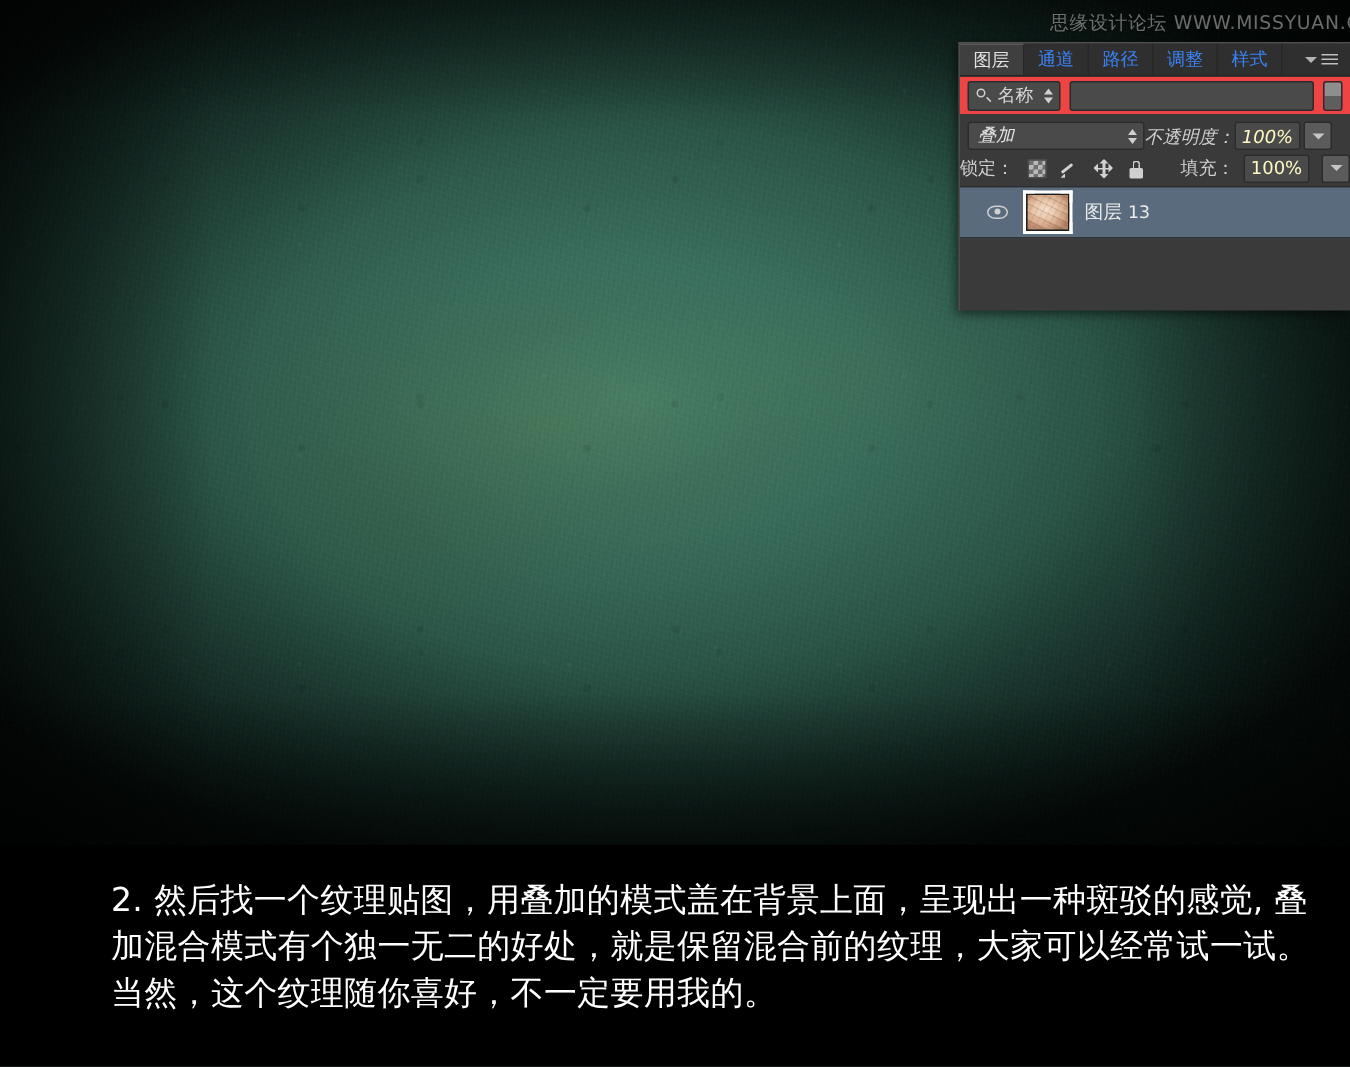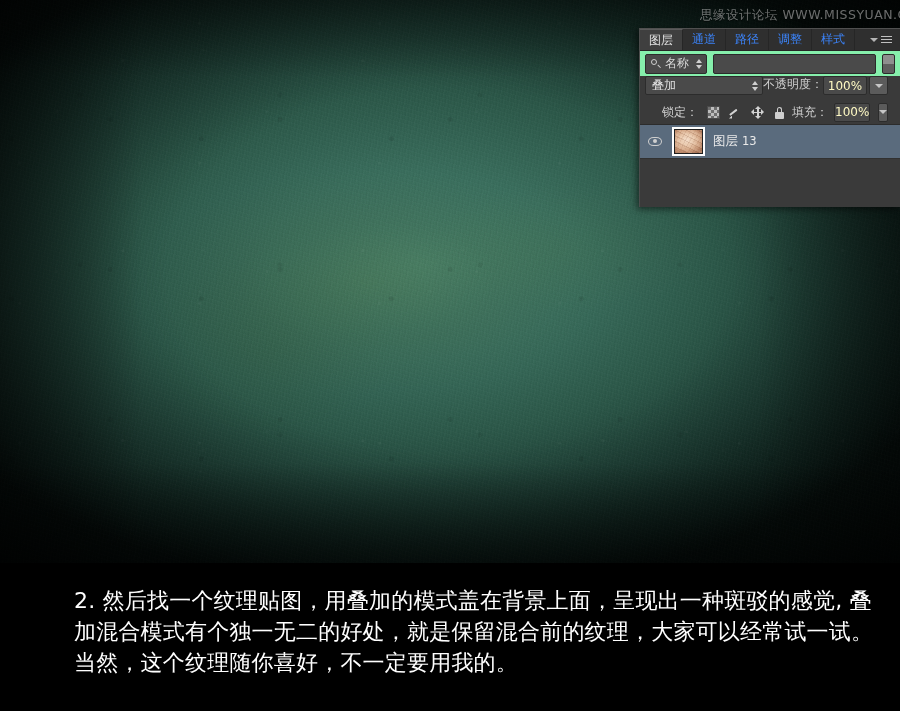--- a/index.html
+++ b/index.html
@@ -139,21 +139,21 @@
   .menu-lines i {
     display: block; height: 1px; background: #c0c0c0; margin: 2px 0;
   }
 
   
   .filter-row {
     height: 25px;
     display: flex; align-items: center;
     padding: 0 5px;
     gap: 6px;
-    background: #86efac;
+    background: #ef4444;
   }
   .filter-kind {
     display: flex; align-items: center; gap: 5px;
     height: 18px;
     padding: 0 4px 0 5px;
     background: #4a4a4a;
     border: 1px solid #2c2c2c;
     border-radius: 2px;
     color: #d8d8d8;
     font-size: 12px;
@@ -186,23 +186,24 @@
   .filter-toggle {
     width: 11px; height: 18px;
     background: linear-gradient(to bottom,#8e8e8e 0%, #8e8e8e 48%, #5e5e5e 52%, #5e5e5e 100%);
     border: 1px solid #2a2a2a;
     border-radius: 2px;
   }
 
   
   .blend-row {
     height: 24px;
-    display: flex; align-items: flex-start;
+    display: flex; align-items: flex-end;
     padding: 0 5px;
     gap: 0;
+    font-style: italic;
   }
   .blend-select {
     position: relative;
     width: 118px; height: 19px;
     background: #4a4a4a;
     border: 1px solid #2c2c2c;
     border-radius: 2px;
     display: flex; align-items: center;
     padding: 0 16px 0 6px;
     color: #e0e0e0;
@@ -234,21 +235,21 @@
     width: 0; height: 0;
     border-left: 4px solid transparent;
     border-right: 4px solid transparent;
     border-top: 4px solid #c6c6c6;
   }
 
   
   .lock-row {
     height: 24px;
     display: flex; align-items: center;
-    padding: 0 22px;
+    padding: 0 0;
     gap: 6px;
     border-bottom: 1px solid #2c2c2c;
   }
   .lock-icons { display: flex; align-items: center; gap: 9px; margin-left: 3px; }
   .ico { width: 13px; height: 13px; position: relative; flex: 0 0 13px; }
   .ico-checker {
     background-image:
       linear-gradient(45deg,#bdbdbd 25%, transparent 25%, transparent 75%, #bdbdbd 75%),
       linear-gradient(45deg,#bdbdbd 25%, #6e6e6e 25%, #6e6e6e 75%, #bdbdbd 75%);
     background-size: 6px 6px;
@@ -287,21 +288,21 @@
     border:1.5px solid #cfcfcf; border-bottom:none;
     border-radius: 3px 3px 0 0; box-sizing:border-box;
   }
 
   
   .layer-list { background: #3a3a3a; }
   .layer-row {
     height: 33px;
     display: flex; align-items: center;
     border-bottom: 1px solid #313131;
-    padding-left: 2px;
+    padding-left: 12px;
   }
   .layer-row.selected { background: #5a6b7d; }
   .eye-cell { width: 26px; display:flex; justify-content:center; align-items:center; }
   .eye {
     width: 14px; height: 9px; position: relative;
   }
   .eye::before {
     content:""; position:absolute; inset:0;
     border:1.3px solid #cfcfcf; border-radius: 50% / 62%;
     box-sizing:border-box;

